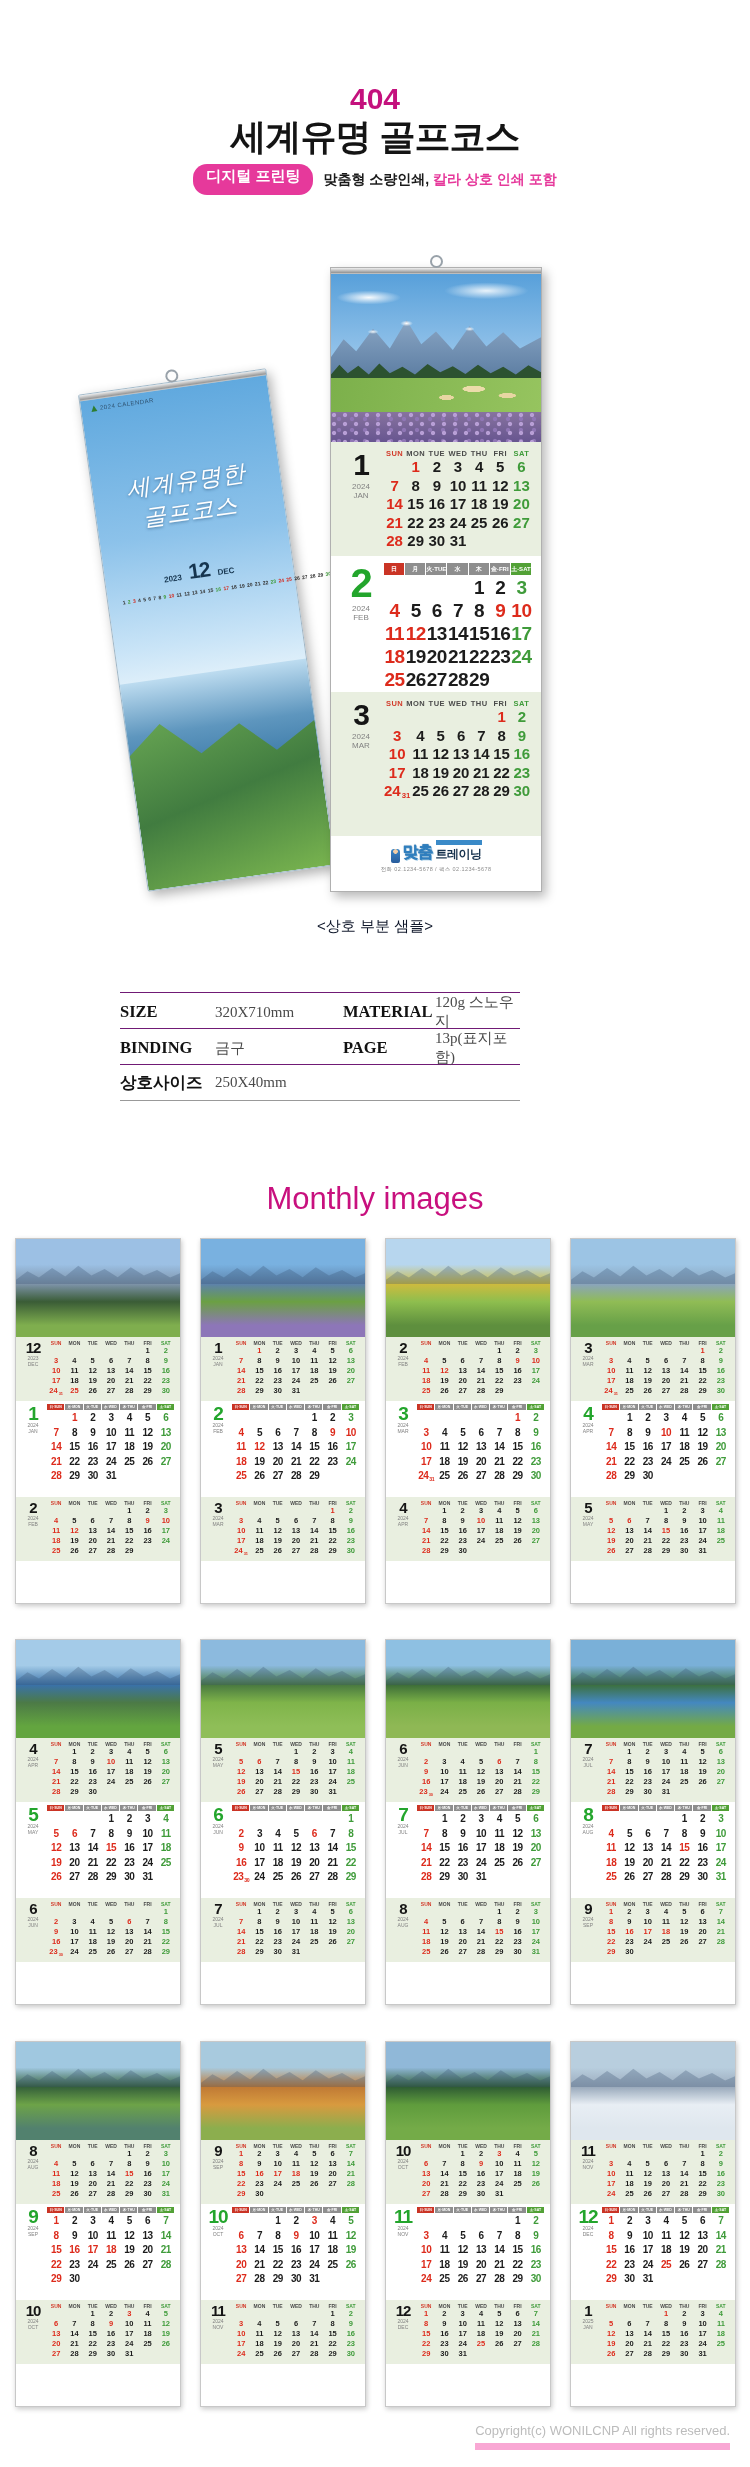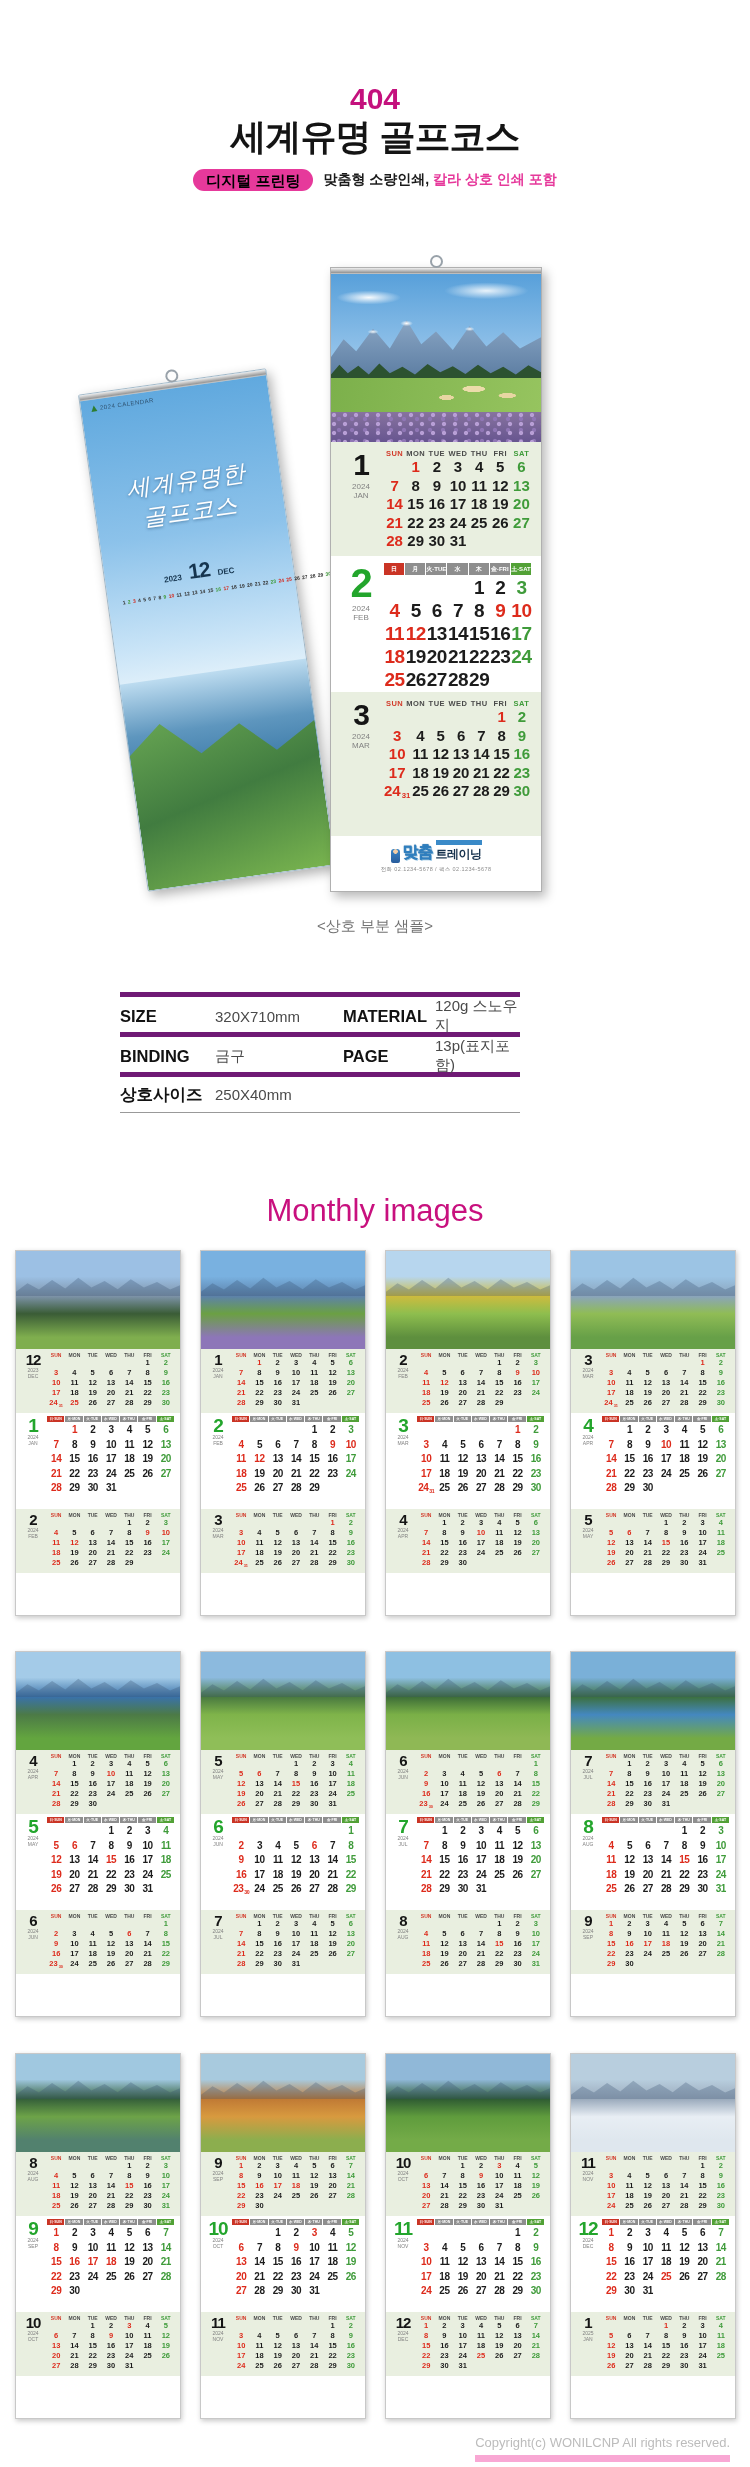--- a/index.html
+++ b/index.html
@@ -4,21 +4,21 @@
 <style>
   html,body{margin:0;padding:0;background:#fff;width:750px;height:2467px;overflow:hidden;
     font-family:"Liberation Sans","DejaVu Sans",sans-serif;}
   .page{position:relative;width:750px;height:2467px;background:#fff;}
 
   
   .hdr{padding-top:82px;text-align:center;}
   .code{font-size:30px;font-weight:bold;color:#c4117d;line-height:34px;}
   h1{margin:0;font-size:36px;font-weight:bold;color:#141414;line-height:42px;letter-spacing:-1px;}
   .badge-row{margin-top:8px;height:27px;display:flex;justify-content:center;align-items:center;gap:10px;}
-  .badge{background:#e6399b;color:#000000;font-size:15px;font-weight:bold;padding:3px 13px 0;border-radius:14px;}
+  .badge{background:#e6399b;color:#ffffff;font-size:15px;font-weight:bold;padding:3px 13px 9px;border-radius:14px;}
   .sub{font-size:14px;font-weight:bold;color:#1a1a1a;}
   .sub .pink{color:#e6399b;}
 
   
   .stage{position:relative;height:716px;}
 
   .ring{position:absolute;top:-13px;left:50%;margin-left:-6px;width:9px;height:9px;
     border:2.5px solid #99a2aa;border-radius:50%;background:#fdfdfd;}
   .metal{height:6px;background:linear-gradient(#efefef,#9a9a9a 75%,#cfcfcf);}
 
@@ -112,24 +112,24 @@
   .mascot{width:9px;height:14px;border-radius:3px 3px 2px 2px;
     background:radial-gradient(circle at 50% 18%,#f2cda6 2px,transparent 2.6px),linear-gradient(#3a86c8,#285c9c);}
   .b-main{font-size:16px;font-weight:bold;color:#2e7fc0;letter-spacing:-1px;
     text-shadow:0 0 1px #195a92,1px 1px 0 #9ecbe8;}
   .b-sub-wrap{display:inline-flex;flex-direction:column;align-items:flex-start;}
   .b-ribbon{width:46px;height:5px;background:#3a8ac8;margin-bottom:1px;}
   .b-sub{font-size:12px;font-weight:bold;color:#16324e;letter-spacing:-.5px;}
   .b-phone{margin-top:3px;font-size:5.5px;color:#8d8d8d;letter-spacing:.4px;}
 
   
-  .caption{margin-top:8px;text-align:center;font-size:15px;color:#737373;}
+  .caption{margin-top:8px;text-align:center;font-size:15px;color:#0f172a;}
   .specs{width:400px;margin:56px 0 0 120px;}
-  .srow{display:grid;grid-template-columns:95px 128px 92px 85px;border-top:5px solid #701a75;
-    height:35px;align-items:center;}
+  .srow{display:grid;grid-template-columns:95px 128px 92px 85px;border-top:1px solid #701a75;
+    height:35px;align-items:center;font-family:Liberation Serif, serif;}
   .srow.last{border-bottom:1px solid #999;}
   .sl{font-weight:bold;color:#121212;font-size:16.5px;}
   .sv{color:#4a4a4a;font-size:15px;}
 
   
   .monthly{margin:80px 0 0;text-align:center;font-size:31px;font-weight:300;color:#c8107e;line-height:35px;}
   #thumb-grid{position:relative;width:750px;height:1167px;margin-top:22px;}
   .thumb{position:absolute;width:164px;height:364px;background:#fff;border:1px solid #c8c8c8;
     box-shadow:1px 2px 5px rgba(0,0,0,.22);box-sizing:content-box;}
   .tphoto{position:relative;height:98px;overflow:hidden;}

